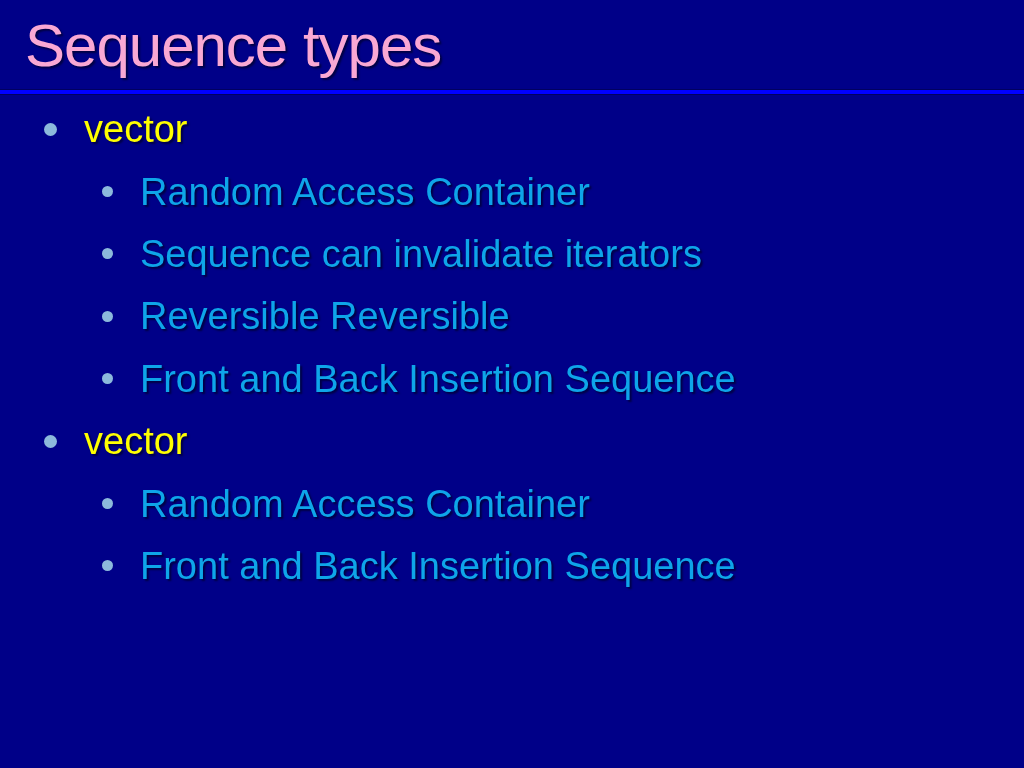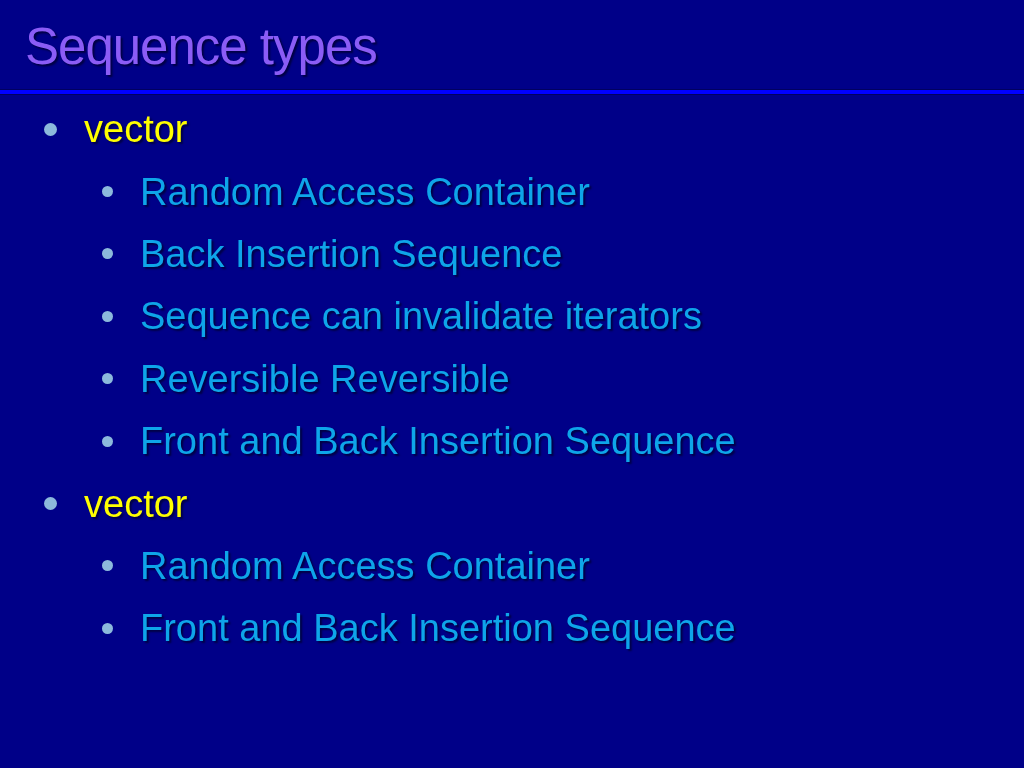--- a/index.html
+++ b/index.html
@@ -17,25 +17,25 @@
   .title-area {
     position: absolute;
     top: 0;
     left: 25px;
     height: 92px;
     display: flex;
     align-items: center;
   }
   .title-area h1 {
     margin: 0;
-    font-size: 51px;
+    font-size: 60px;
     font-weight: normal;
     line-height: 1;
     letter-spacing: -1px;
-    color: #8b5cf6;
+    color: #f9a8d4;
     text-shadow: 2px 2px 2px rgba(0,0,0,0.5);
     white-space: nowrap;
   }
   .title-rule {
     position: absolute;
     top: 89px;
     left: 0;
     width: 1024px;
     height: 6px;
     background: #0000FF;
@@ -96,24 +96,20 @@
     <div class="row level1">
       <span class="bullet"></span>
       <span class="txt">vector</span>
     </div>
 
     <div class="row level2">
       <span class="bullet"></span>
       <span class="txt">Random Access Container</span>
     </div>
 
-    <div class="row level2">
-      <span class="bullet"></span>
-      <span class="txt">Back Insertion Sequence</span>
-    </div>
 
     <div class="row level2">
       <span class="bullet"></span>
       <span class="txt">Sequence can invalidate iterators</span>
     </div>
 
 
     <div class="row level2">
       <span class="bullet"></span>
       <span class="txt">Reversible Reversible</span>

